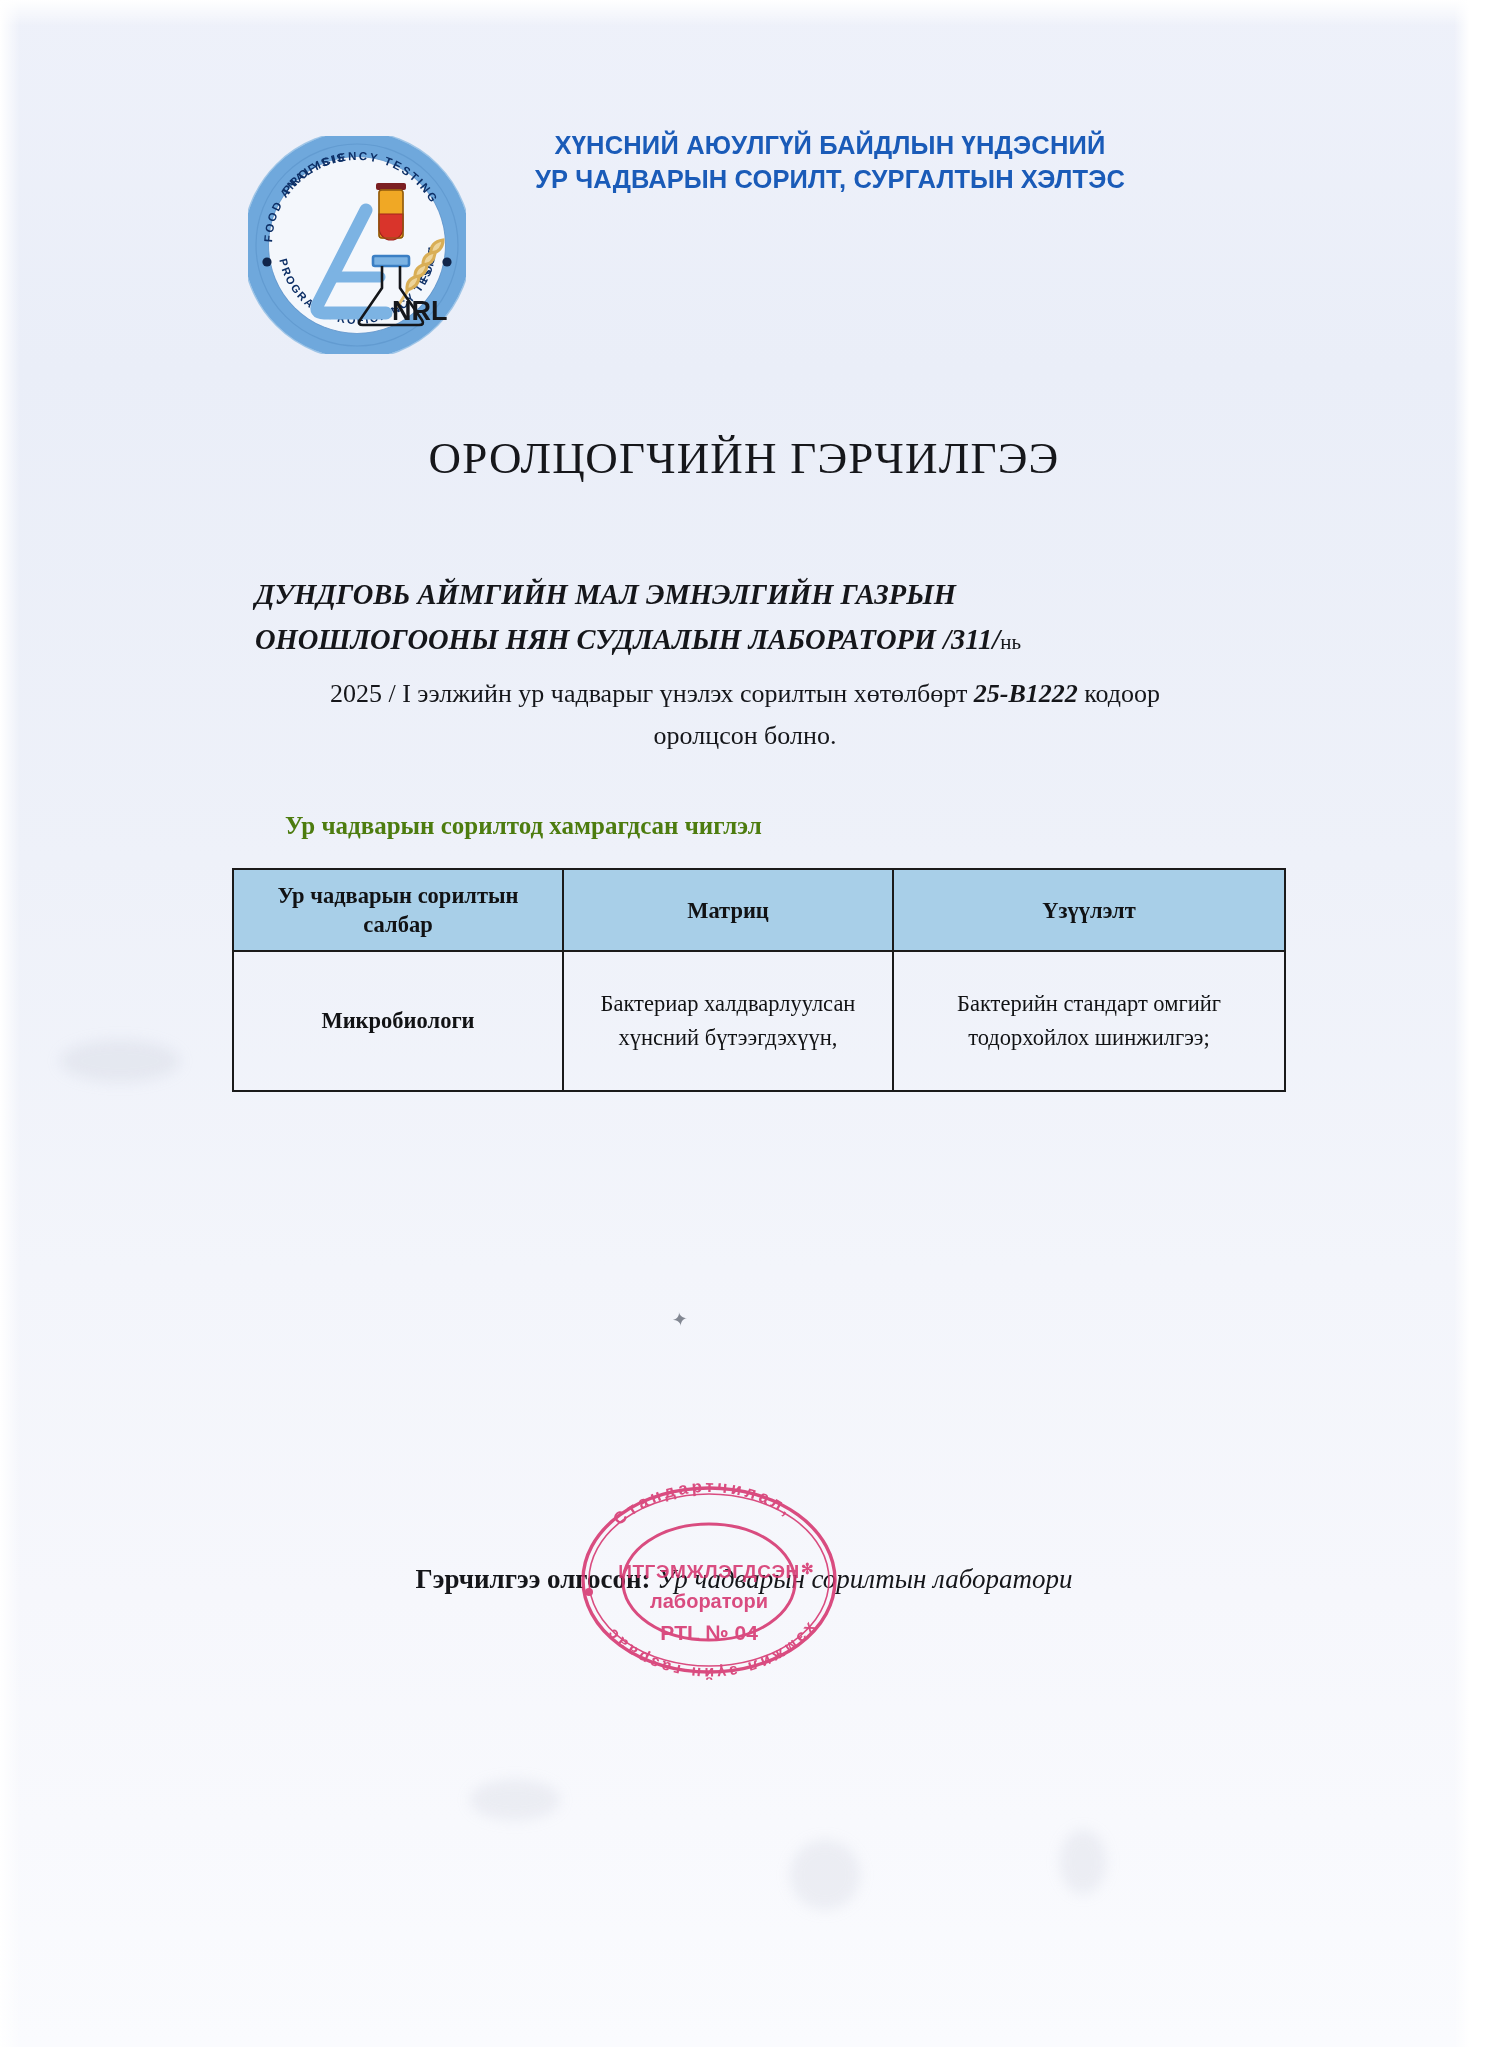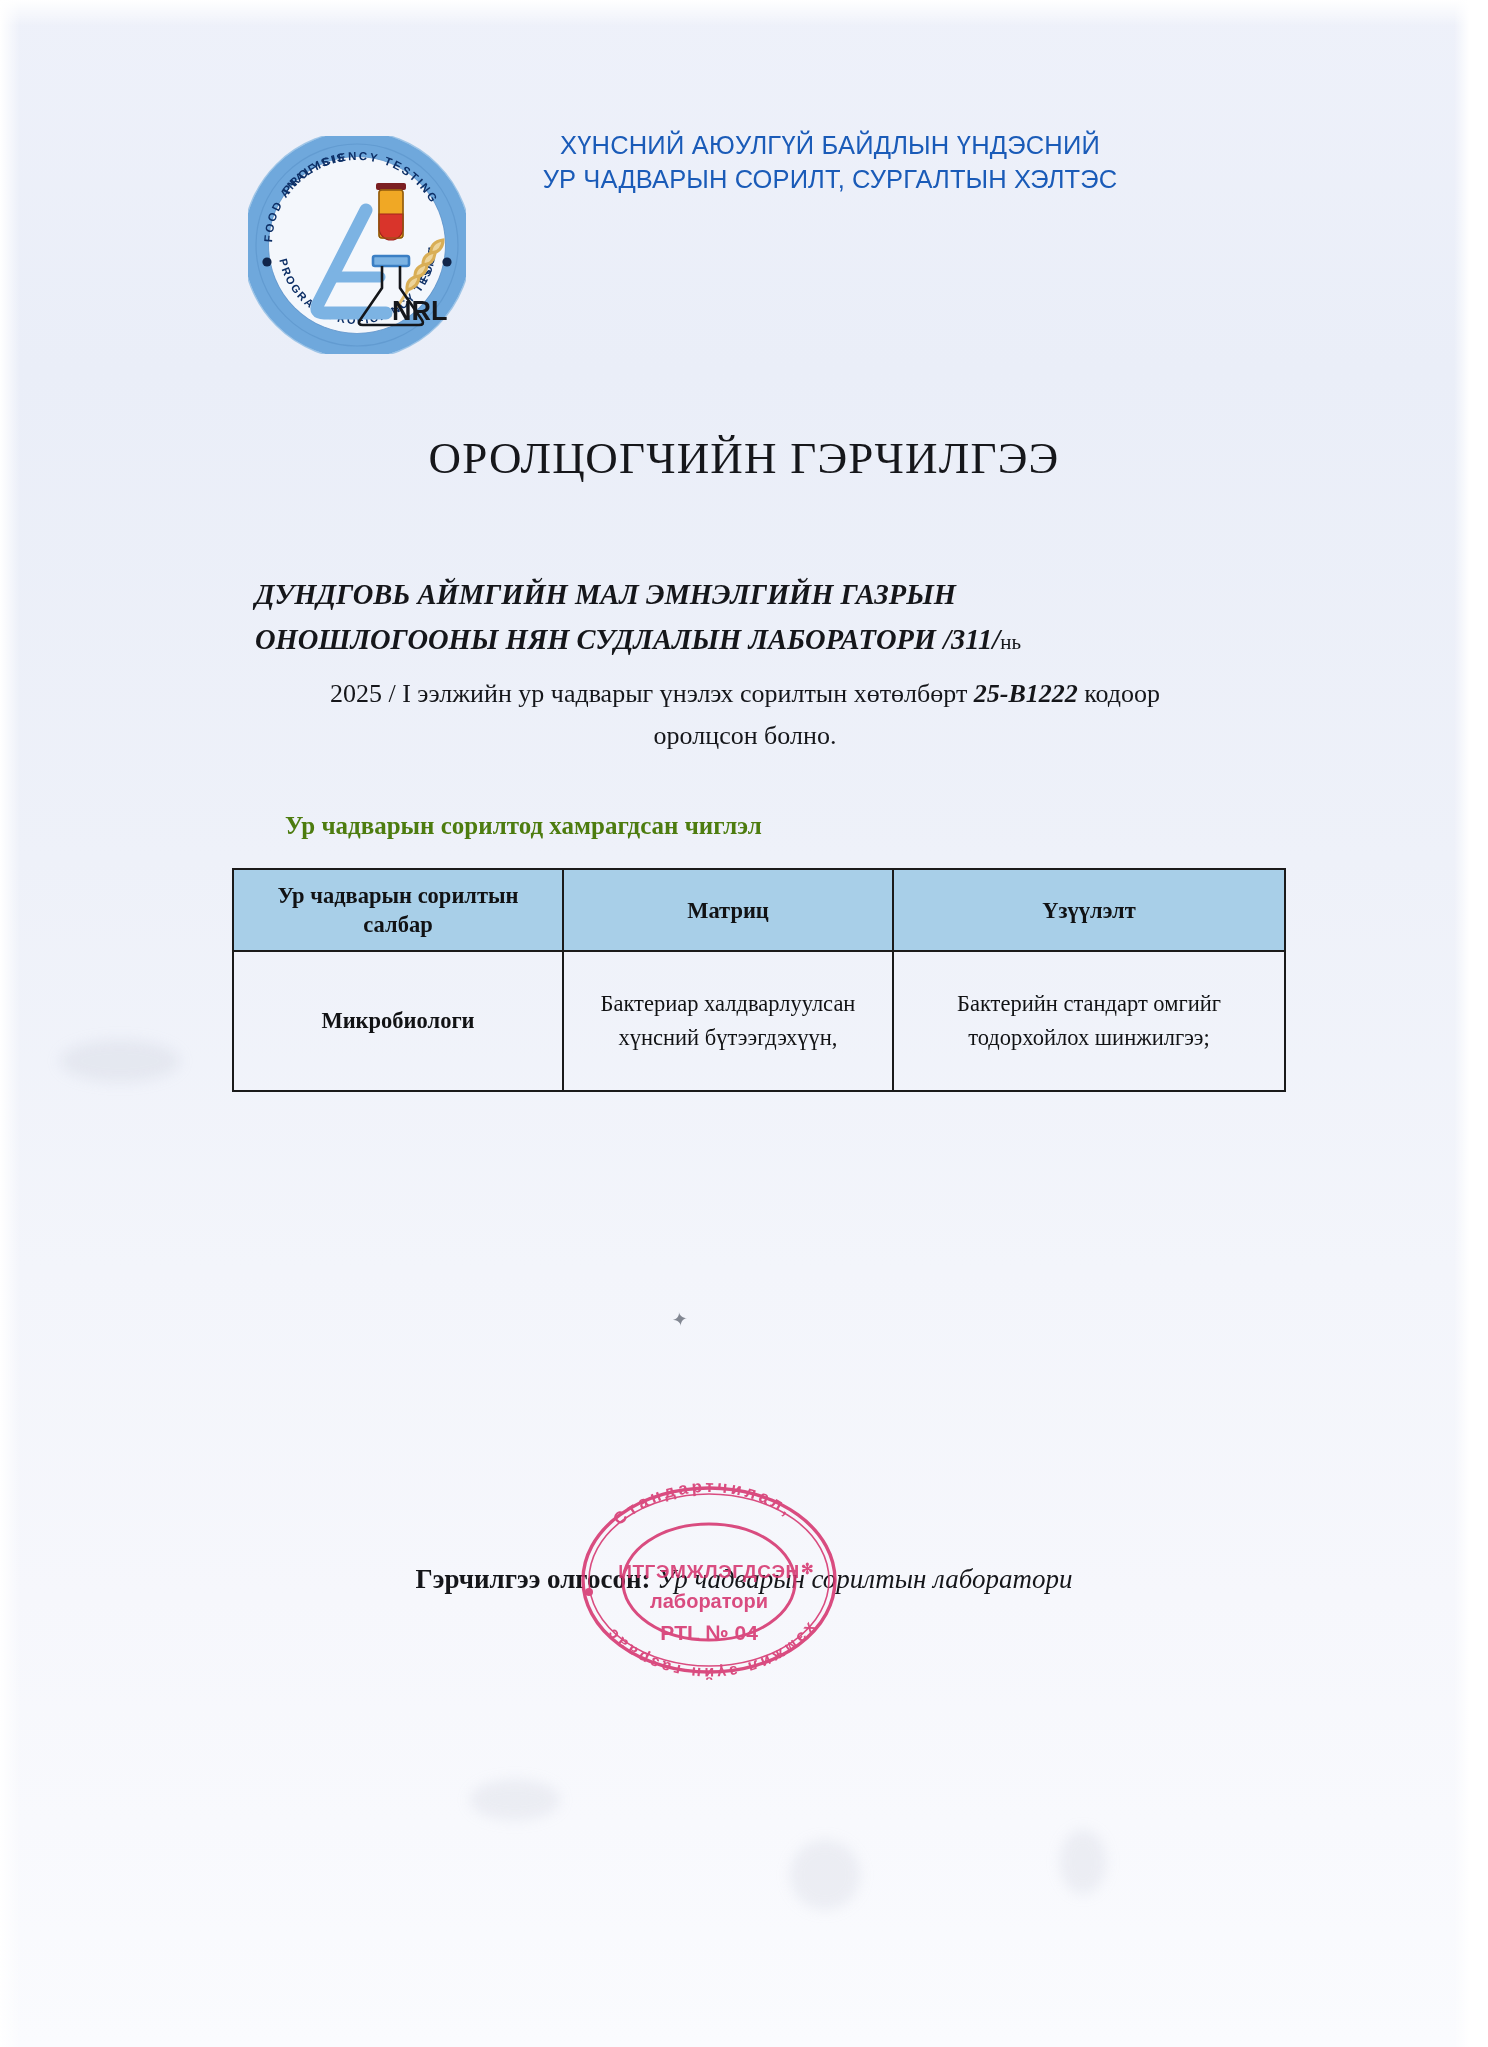--- a/index.html
+++ b/index.html
@@ -65,21 +65,21 @@
   }
   .logo-wrap svg { display: block; width: 218px; height: 218px; }
 
   .org-lines {
     position: absolute;
     left: 470px;
     top: 0px;
     width: 720px;
     text-align: center;
     font-family: "Liberation Sans", "DejaVu Sans", sans-serif;
-    font-weight: normal;
+    font-weight: bold;
     color: #1a5bb8;
     font-size: 25.5px;
     line-height: 34px;
     letter-spacing: 0.2px;
   }
   .org-lines .l3 { letter-spacing: 0.1px; }
 
   
   .doc-title {
     position: absolute;

